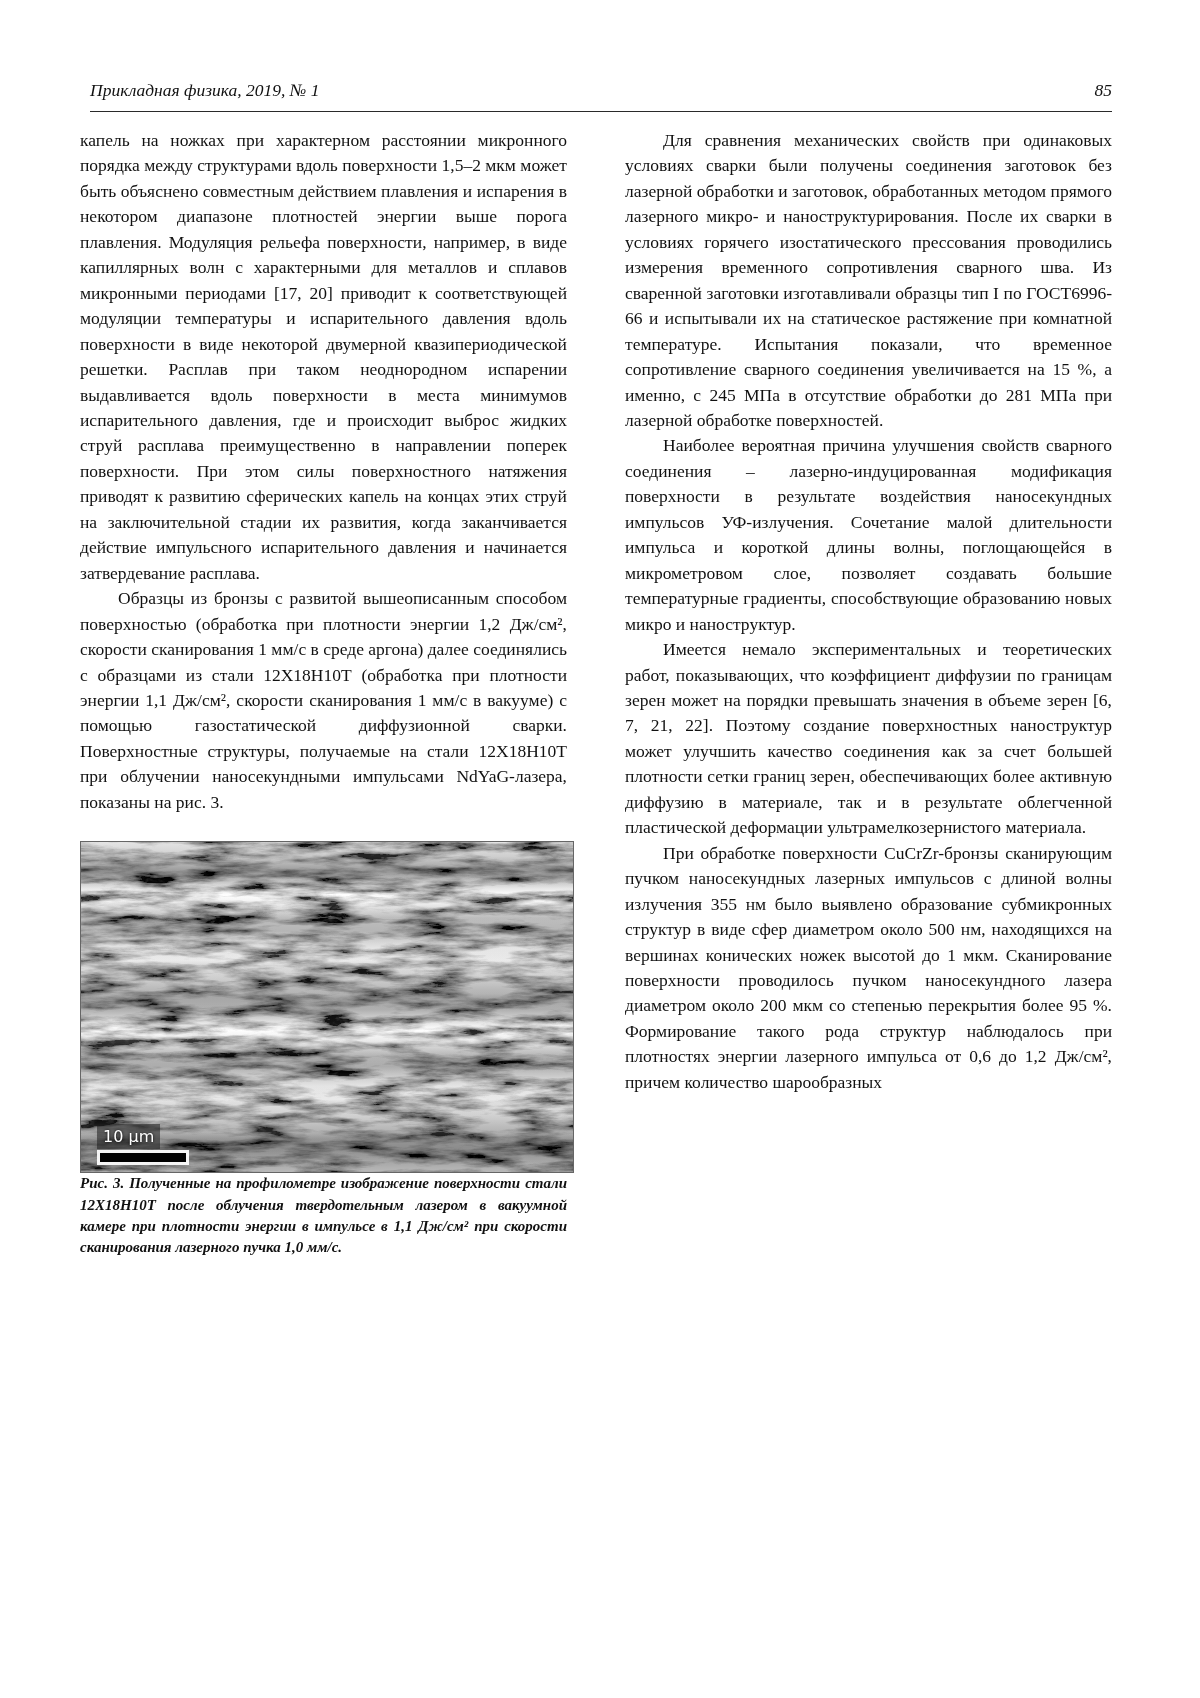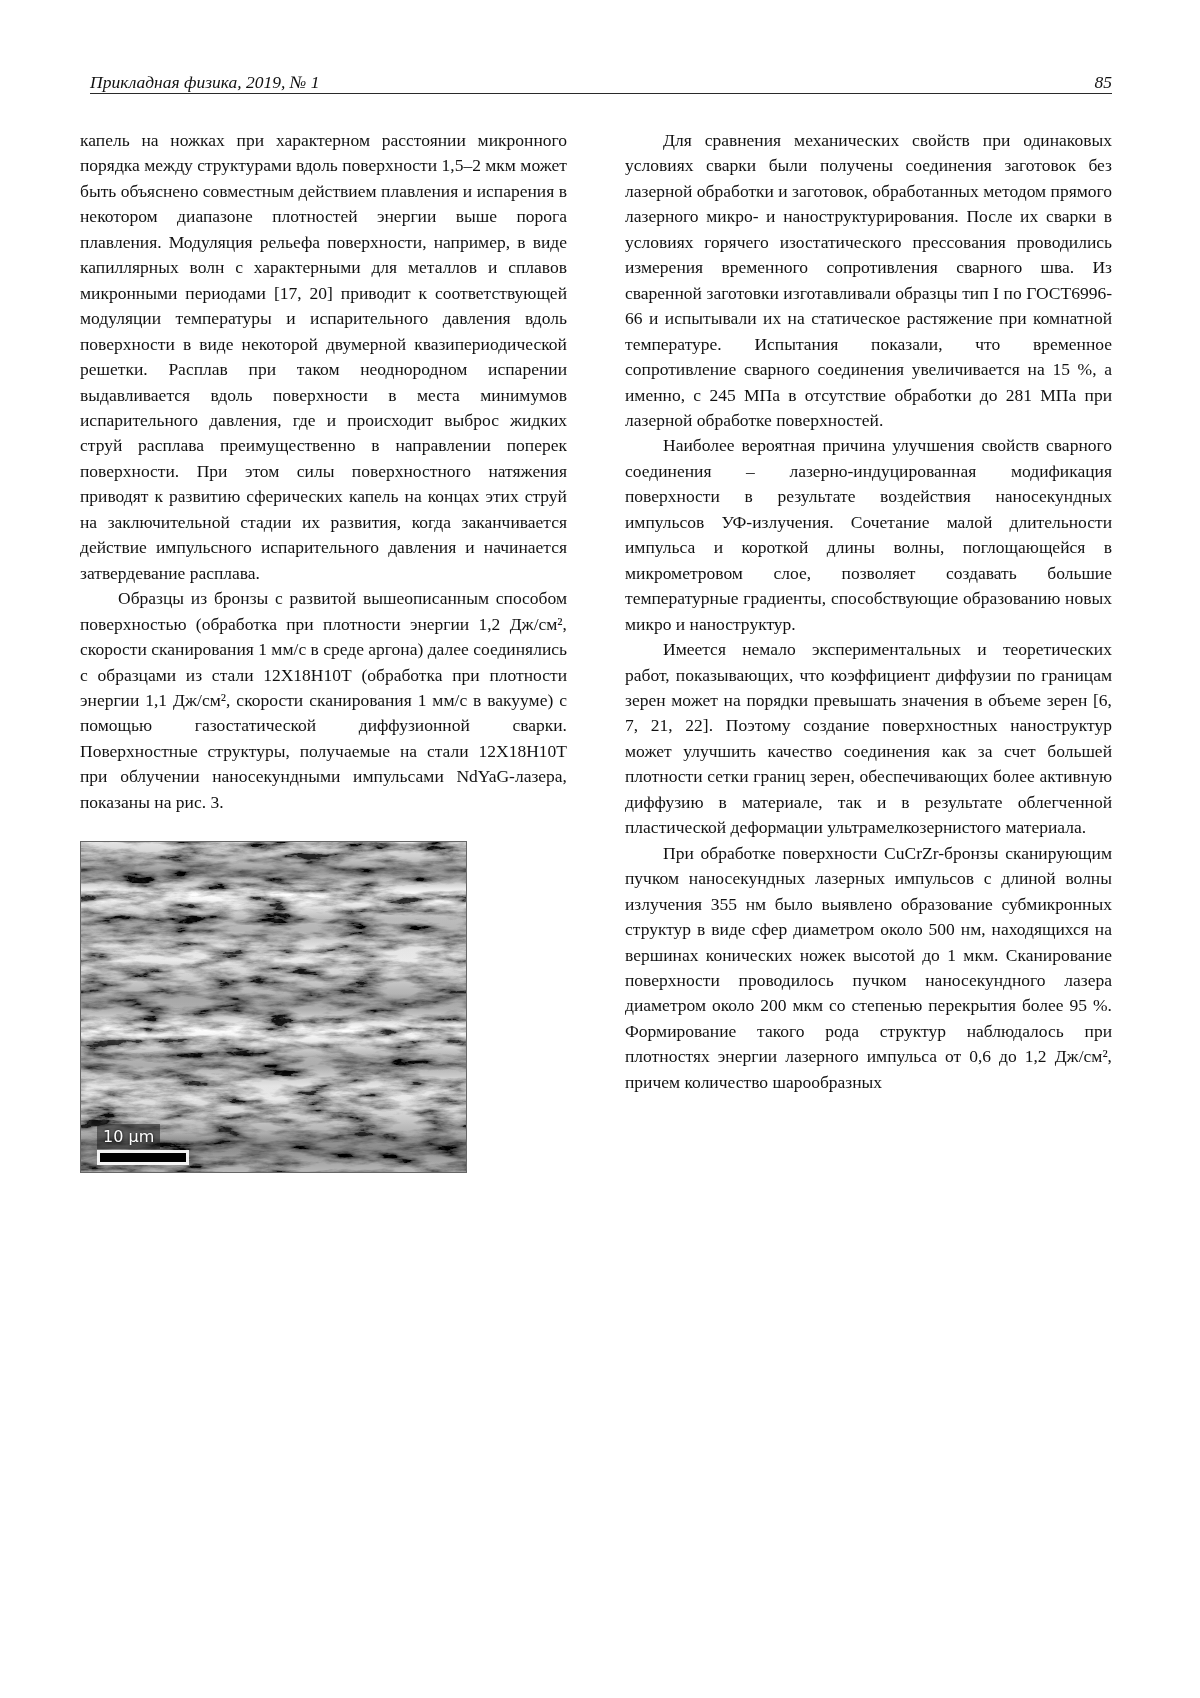--- a/index.html
+++ b/index.html
@@ -12,26 +12,27 @@
     background: #ffffff;
     font-family: "Liberation Serif", "DejaVu Serif", serif;
     color: #111;
     overflow: hidden;
   }
   
   .header {
     position: absolute;
     left: 90px;
     right: 88px;
-    top: 72px;
+    top: 80px;
     display: flex;
     justify-content: space-between;
     align-items: baseline;
     font-style: italic;
     font-size: 17.5px;
+    padding-bottom: 10px;
     border-bottom: 1.5px solid #2a2a2a;
   }
   
   .col {
     position: absolute;
     top: 128px;
     width: 487px;
     font-size: 17.5px;
     line-height: 1.455;
     text-align: justify;
@@ -44,21 +45,21 @@
     font-size: 17.5px;
     font-weight: bold;
     text-align: center;
     text-indent: 0;
     margin: 24px 0 20px 0;
   }
   
   .figure-block { margin-top: 26px; }
   .sem-image {
     position: relative;
-    width: 387px;
+    width: 494px;
     height: 332px;
     background: #1d4ed8;
     overflow: hidden;
     border: 1px solid #666;
   }
   .sem-image svg { position: absolute; left: 0; top: 0; width: 100%; height: 100%; display: block; }
   .sem-bands-dark {
     position: absolute; left: 0; top: 0; right: 0; bottom: 0;
     background: linear-gradient(180deg,
       rgba(0,0,0,0.10) 0%,
@@ -145,20 +146,21 @@
           <rect x="0" y="0" width="487" height="332" fill="#8a8a8a" filter="url(#semNoise)"></rect>
           <rect x="0" y="0" width="487" height="332" filter="url(#semGrain)" opacity="0.5"></rect>
         </svg>
         <div class="sem-bands-dark"></div>
         <div class="sem-bands-light"></div>
         <div class="scalebar">
           <div class="scalebar-label">10 µm</div>
           <div class="scalebar-line"></div>
         </div>
       </div>
+      <p class="figure-caption no-indent">Рис. 3. Полученные на профилометре изображение поверхности стали 12Х18Н10Т после облучения твердотельным лазером в вакуумной камере при плотности энергии в импульсе в 1,1 Дж/см² при скорости сканирования лазерного пучка 1,0 мм/с.</p>
     </div>
   </div>
 
   <div class="col col-right">
     <p>Для сравнения механических свойств при одинаковых условиях сварки были получены соединения заготовок без лазерной обработки и заготовок, обработанных методом прямого лазерного микро- и наноструктурирования. После их сварки в условиях горячего изостатического прессования проводились измерения временного сопротивления сварного шва. Из сваренной заготовки изготавливали образцы тип I по ГОСТ6996-66 и испытывали их на статическое растяжение при комнатной температуре. Испытания показали, что временное сопротивление сварного соединения увеличивается на 15 %, а именно, с 245 МПа в отсутствие обработки до 281 МПа при лазерной обработке поверхностей.</p>
     <p>Наиболее вероятная причина улучшения свойств сварного соединения – лазерно-индуцированная модификация поверхности в результате воздействия наносекундных импульсов УФ-излучения. Сочетание малой длительности импульса и короткой длины волны, поглощающейся в микрометровом слое, позволяет создавать большие температурные градиенты, способствующие образованию новых микро и наноструктур.</p>
     <p>Имеется немало экспериментальных и теоретических работ, показывающих, что коэффициент диффузии по границам зерен может на порядки превышать значения в объеме зерен [6, 7, 21, 22]. Поэтому создание поверхностных наноструктур может улучшить качество соединения как за счет большей плотности сетки границ зерен, обеспечивающих более активную диффузию в материале, так и в результате облегченной пластической деформации ультрамелкозернистого материала.</p>
 
 
     <p>При обработке поверхности CuCrZr-бронзы сканирующим пучком наносекундных лазерных импульсов с длиной волны излучения 355 нм было выявлено образование субмикронных структур в виде сфер диаметром около 500 нм, находящихся на вершинах конических ножек высотой до 1 мкм. Сканирование поверхности проводилось пучком наносекундного лазера диаметром около 200 мкм со степенью перекрытия более 95 %. Формирование такого рода структур наблюдалось при плотностях энергии лазерного импульса от 0,6 до 1,2 Дж/см², причем количество шарообразных</p>

